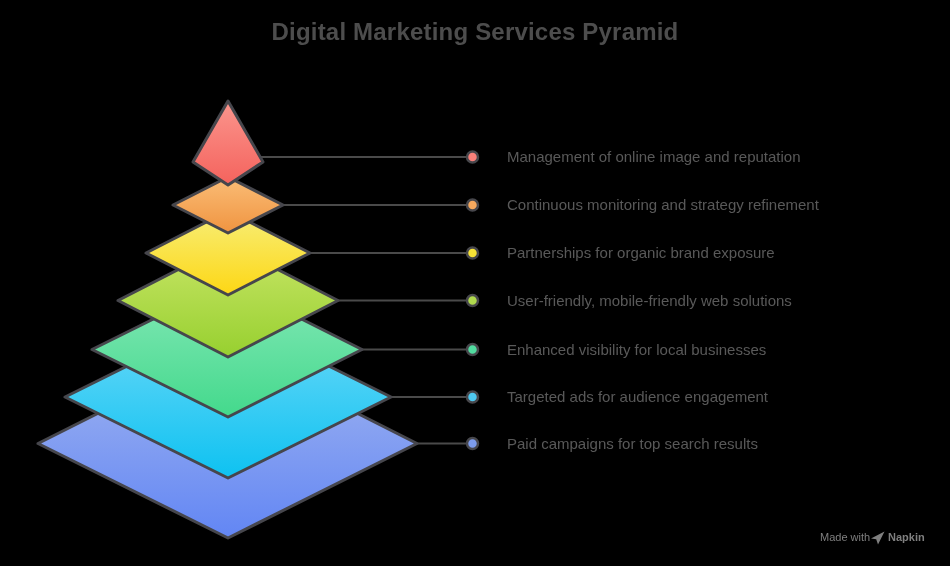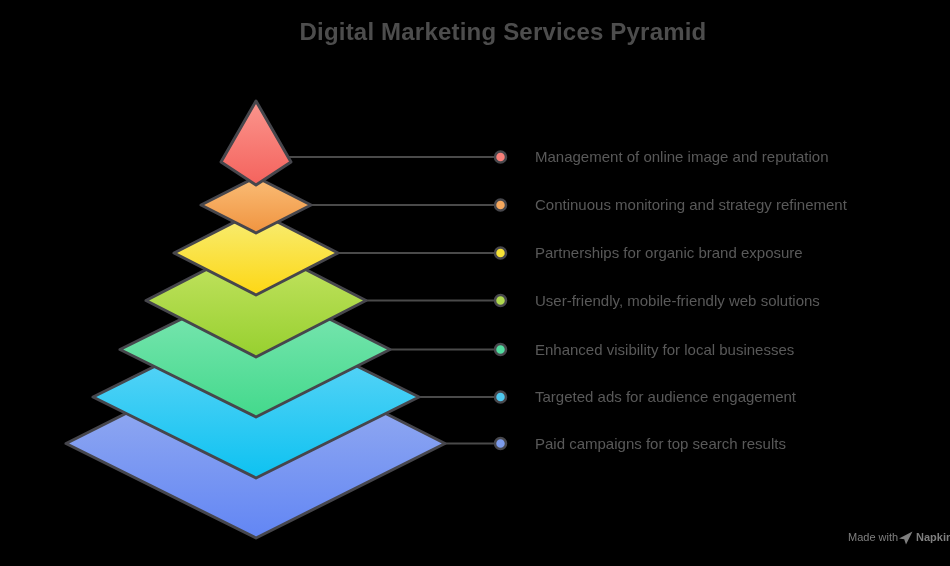--- a/index.html
+++ b/index.html
@@ -1,17 +1,17 @@
 <!DOCTYPE html>
 <html><head>
 <meta charset="utf-8">
 <style>
   html,body{margin:0;padding:0;background:#000;}
   body{width:950px;height:566px;overflow:hidden;font-family:"Liberation Sans",sans-serif;}
-  #stage{width:818px;height:566px;position:relative;padding-left:28px;}
+  #stage{width:818px;height:566px;position:relative;}
   svg{display:block;}
   text{font-family:"Liberation Sans",sans-serif;}
   .title-text{font-size:24px;font-weight:700;letter-spacing:.2px;}
   .level-label{font-size:15px;font-weight:500;}
   .wm-text{font-size:11px;}
   .wm-brand{font-size:11px;font-weight:600;}
 </style>
 </head>
 <body>
 

